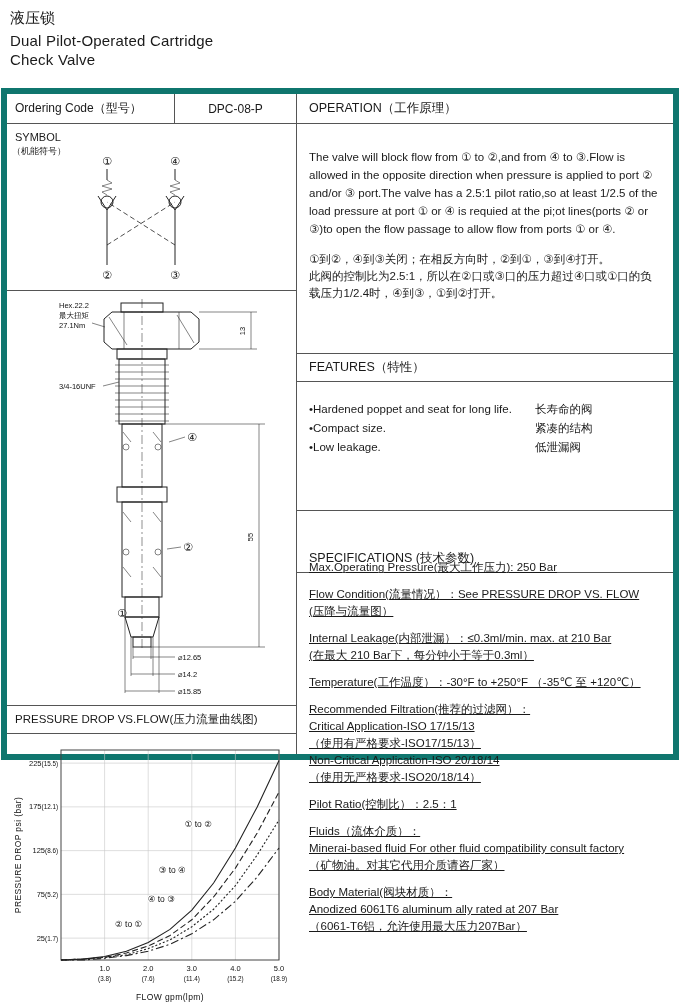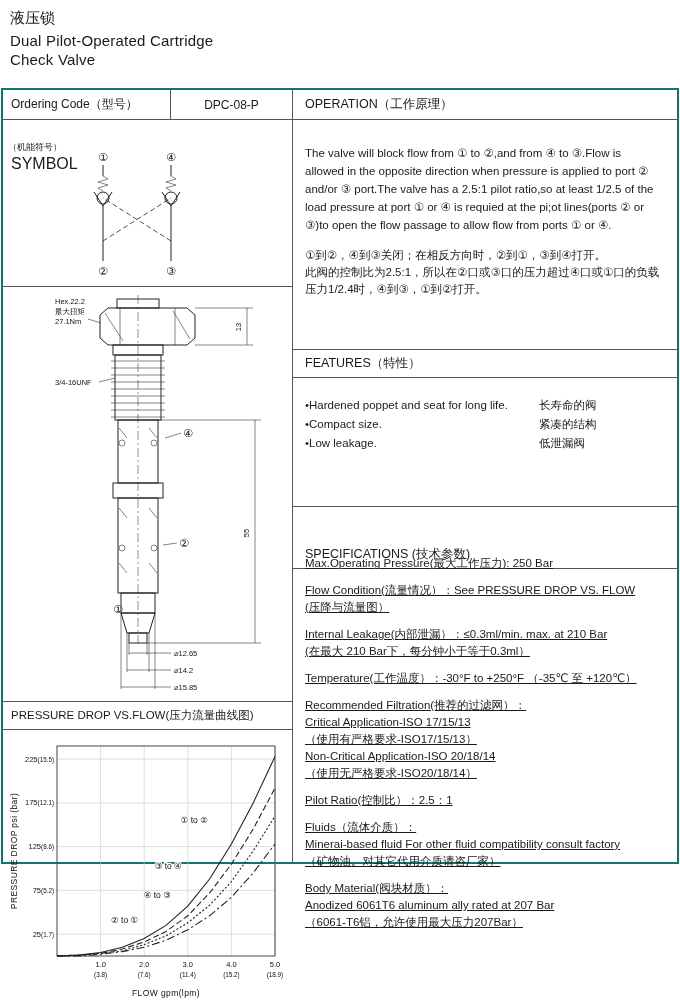--- a/index.html
+++ b/index.html
@@ -9,33 +9,33 @@
     font-family:"Liberation Sans","DejaVu Sans",sans-serif; color:#1a1a1a;
   }
   .page { position:absolute; inset:0; background:#fff;border-radius:30px; }
 
   
   .page-header { position:absolute; left:10px; top:8px; }
   .title-cn { font-size:15px; line-height:20px; margin-bottom:3px; }
   .title-en { font-size:15px; line-height:19px; letter-spacing:.2px; }
 
   
-  .sheet { position:absolute; left:1px; top:88px; width:678px; height:776px; border:2px solid #0f766e; }
+  .sheet { position:absolute; left:1px; top:88px; width:678px; height:672px; border:6px solid #0f766e; }
   .col-left { position:absolute; left:0; top:0; width:290px; height:100%; border-right:1px solid #555; }
   .col-right { position:absolute; left:290px; top:0; right:0; height:100%; }
 
   .sec-header { display:flex; align-items:center; font-size:12.5px; padding-left:12px; }
 
   
   .row-ordering { position:absolute; top:0; left:0; right:0; height:30px; border-bottom:1px solid #555; display:flex; }
   .oc-label { width:168px; display:flex; align-items:center; padding-left:8px; border-right:1px solid #555; font-size:12px; }
   .oc-code { flex:1; display:flex; align-items:center; justify-content:center; font-size:12px; }
 
   .symbol-section { position:absolute; top:30px; left:0; right:0; height:167px; border-bottom:1px solid #555; }
-  .symbol-title { position:absolute; left:8px; top:7px; font-size:16px;margin-top:28px; }
+  .symbol-title { position:absolute; left:8px; top:7px; font-size:11px; }
   .symbol-sub { position:absolute; left:5px; top:21px; font-size:9px; }
   .symbol-svg { position:absolute; left:55px; top:26px; }
 
   .drawing-section { position:absolute; top:197px; left:0; right:0; height:415px; border-bottom:1px solid #555; }
   .drawing-svg { position:absolute; left:22px; top:6px; }
 
   .chart-title-row { position:absolute; top:612px; left:0; right:0; height:28px; border-bottom:1px solid #555; display:flex; align-items:center; padding-left:8px; font-size:11.5px; }
   .chart-area { position:absolute; top:640px; left:0; right:0; bottom:0; }
   #chart-svg { position:absolute; left:4px; top:6px; }
 

